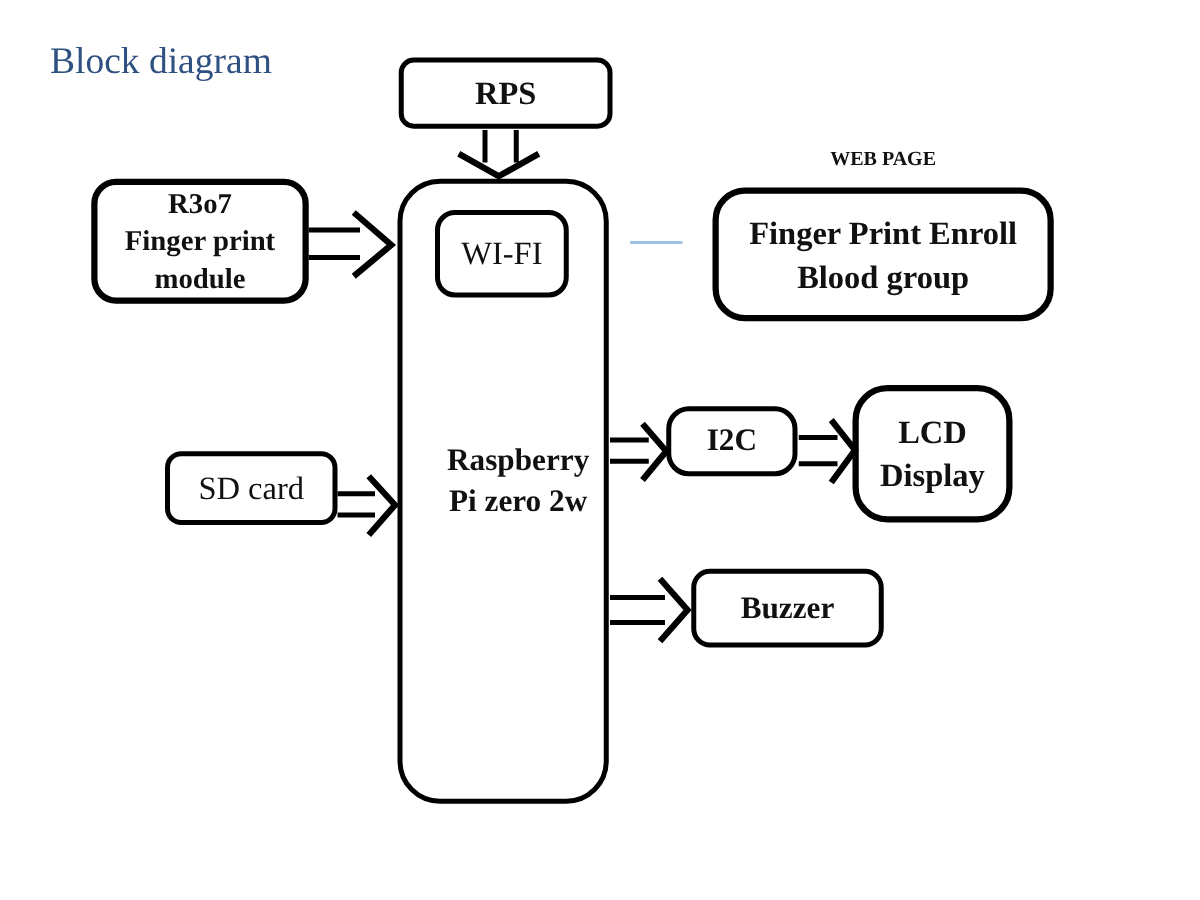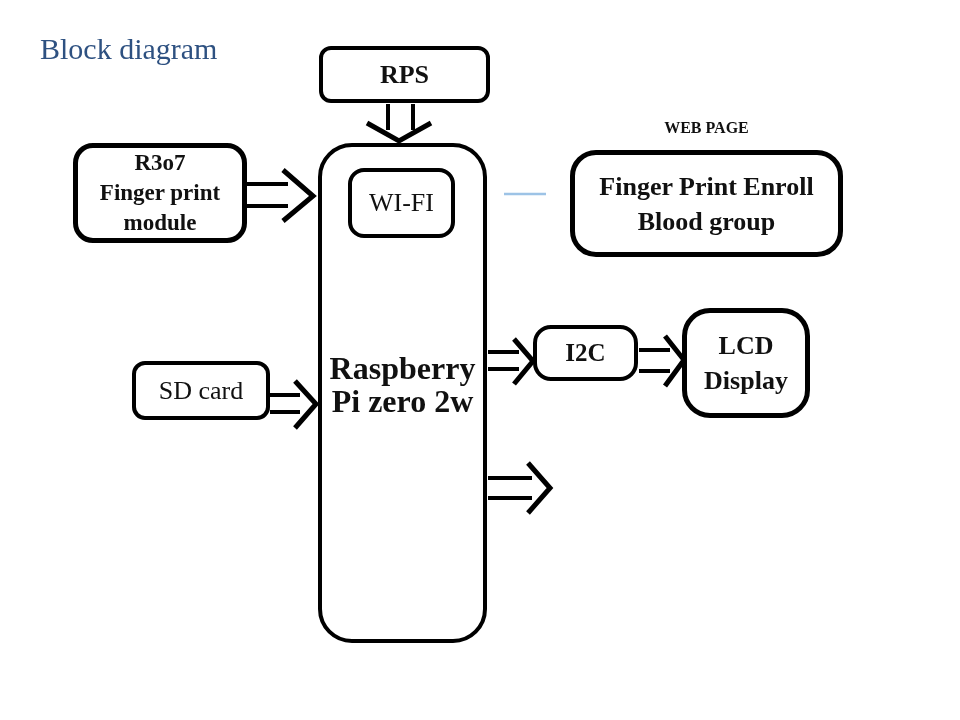--- a/index.html
+++ b/index.html
@@ -24,21 +24,21 @@
     border:4px solid var(--line-color);display:flex;flex-direction:column;
     align-items:center;justify-content:center;text-align:right;line-height:1.2;
     z-index:2;
   }
   .bold{font-weight:bold;}
   .rps{left:319px;top:46px;width:171px;height:57px;border-radius:12px;font-size:26px;}
   .mainbox{left:318px;top:143px;width:169px;height:500px;border-radius:34px;z-index:1;}
   .wifi{left:348px;top:168px;width:107px;height:70px;border-radius:16px;font-size:26px;}
   .main-label{
     position:absolute;left:318px;top:352px;width:169px;text-align:center;
-    font-weight:bold;font-size:32px;line-height:33px;z-index:2;
+    font-weight:bold;font-size:25px;line-height:33px;z-index:2;padding-left:12px;
   }
   .r3o7{left:73px;top:143px;width:174px;height:100px;border-radius:20px;
         font-size:23px;line-height:30px;border-width:5px;}
   .webpage-caption{
     position:absolute;left:570px;top:119px;width:273px;text-align:center;
     font-weight:bold;font-size:16px;
   }
   .enroll{left:570px;top:150px;width:273px;height:107px;border-radius:26px;
           font-size:26px;line-height:35px;border-width:5px;}
   .i2c{left:533px;top:325px;width:105px;height:56px;border-radius:18px;font-size:25px;}
@@ -81,20 +81,21 @@
 
   <div class="box bold i2c">I2C</div>
 
   <div class="box bold lcd">
     <div>LCD</div>
     <div>Display</div>
   </div>
 
   <div class="box sd">SD card</div>
 
+  <div class="box bold buzzer">Buzzer</div>
 
   <svg class="arrows" viewBox="0 0 960 720">
 
     <g>
       <line class="shaft" x1="388" y1="104" x2="388" y2="130"></line>
       <line class="shaft" x1="413" y1="104" x2="413" y2="130"></line>
       <polyline class="chev" points="367,123 399,141 431,123"></polyline>
     </g>
 
     <g>

